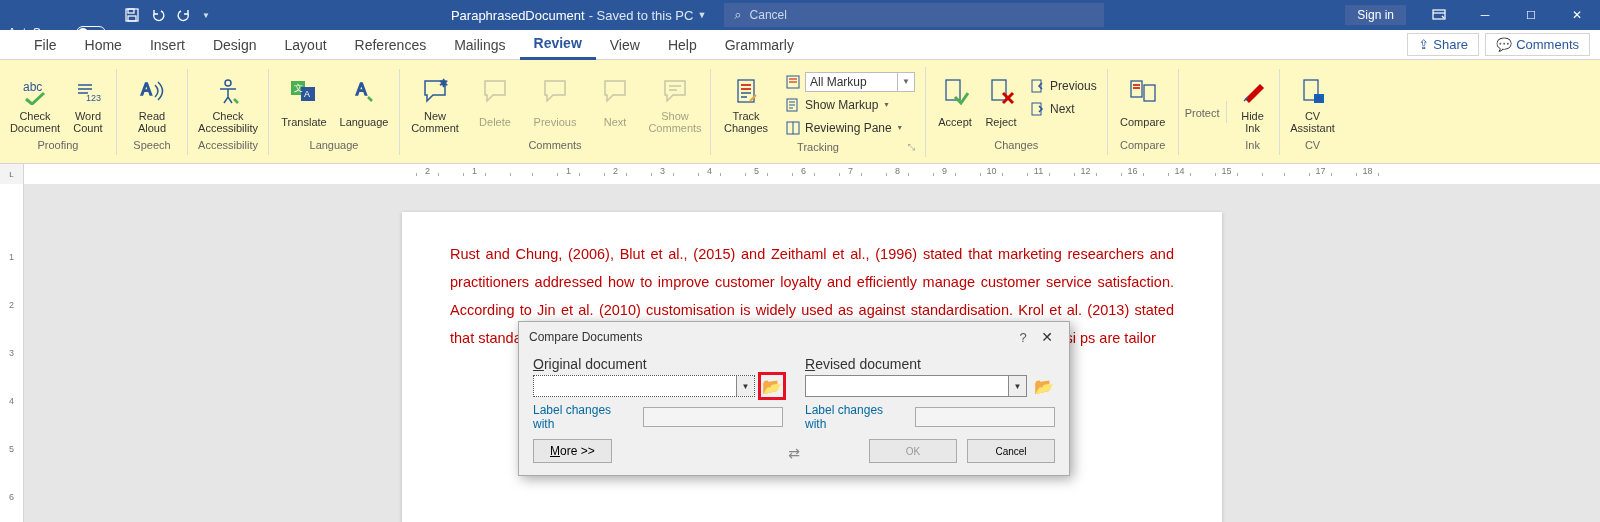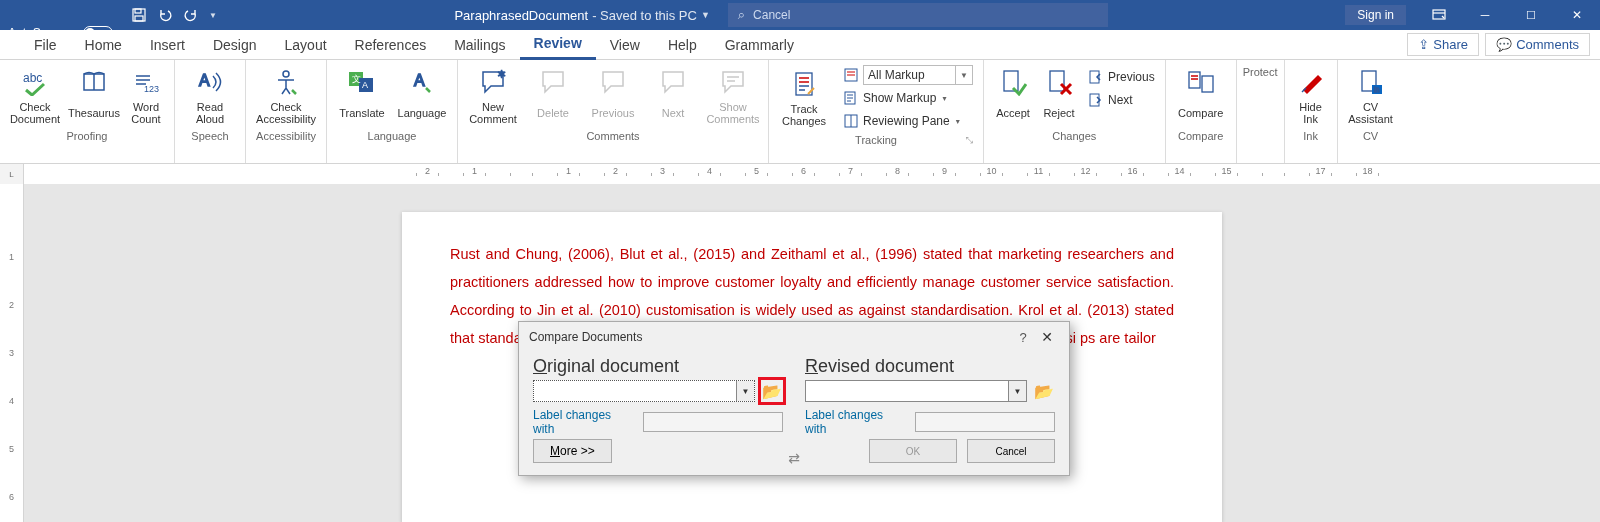--- a/index.html
+++ b/index.html
@@ -1,21 +1,21 @@
 <!DOCTYPE html>
 <html><head>
 <meta charset="utf-8">
 <style>
   * { box-sizing: border-box; margin: 0; padding: 0; font-family: "Segoe UI", Arial, sans-serif; }
   body { width: 1600px; height: 522px; background: #e6e6e6; overflow: hidden; font-size: 12px; color: #333; }
 
   
   .titlebar { height: 30px; background: #2b579a; color: #fff; display: flex; align-items: center; }
   .titlebar .left { display: flex; align-items: center; gap: 6px; padding-left: 8px; }
-  .autosave { display: flex; align-items: flex-start; gap: 23px; font-size: 12px; margin-top: 35px; }
+  .autosave { display: flex; align-items: flex-start; gap: 16px; font-size: 12px; margin-top: 35px; }
   .toggle { width: 30px; height: 14px; border: 1px solid #fff; border-radius: 7px; position: relative; display: flex; align-items: center; }
   .toggle .dot { width: 10px; height: 10px; border-radius: 50%; background: #fff; position: absolute; left: 1px; }
   .toggle .lbl { font-size: 8px; position: absolute; right: 3px; }
   .qat { display: flex; align-items: center; gap: 10px; margin-left: 12px; }
   .qat .ico { width: 16px; height: 16px; color: #fff; }
   .titlebar .center { flex: 1; display: flex; justify-content: center; align-items: center; gap: 18px; }
   .docname { font-size: 13px; display: flex; gap: 4px; align-items: center; }
   .docname .sub { opacity: .85; }
   .docname .chev { font-size: 9px; opacity: .8; }
   .searchbox { width: 380px; height: 24px; background: #41629f; display: flex; align-items: center; gap: 8px; padding: 0 10px; color: #cdd9ee; }
@@ -27,21 +27,21 @@
 
   
   .tabsrow { height: 30px; background: #fff; display: flex; align-items: center; border-bottom: 1px solid #d4d4d4; }
   .tabs { display: flex; align-items: center; padding-left: 20px; gap: 0; }
   .tab { padding: 0 14px; height: 30px; display: flex; align-items: center; font-size: 14px; color: #444; cursor: pointer; }
   .tab.active { color: #2b579a; font-weight: 600; border-bottom: 3px solid #2b579a; text-align: center; }
   .tabs-right { margin-left: auto; display: flex; align-items: center; gap: 6px; padding-right: 10px; }
   .sharebtn, .commentsbtn { border: 1px solid #d4d4d4; padding: 3px 10px; font-size: 13px; color: #2b579a; display: flex; align-items: center; gap: 4px; }
 
   
-  .ribbon { height: 104px; background: #ffffff; display: flex; border-bottom: 1px solid #d4d4d4; }
+  .ribbon { height: 104px; background: #fef9c3; display: flex; border-bottom: 1px solid #d4d4d4; align-items: center; }
   .group { border-right: 1px solid #dcdcdc; padding: 4px 6px 0 6px; display: flex; flex-direction: column; align-items: center; }
   .group .buttons { display: flex; gap: 2px; align-items: flex-start; }
   .group .glabel { font-size: 11px; color: #666; text-align: center; height: 18px; line-height: 16px; width: 100%; }
   .btn-lg { width: 58px; display: flex; flex-direction: column; align-items: center; gap: 2px; padding: 2px 2px; font-size: 11px; text-align: center; line-height: 12px; color: #333; }
   .btn-lg .ico { width: 32px; height: 32px; display: flex; align-items: center; justify-content: center; font-size: 24px; }
   .btn-lg .lbl { height: 26px; display: flex; align-items: center; justify-content: center; }
   .btn-lg.disabled { opacity: .45; }
   .stack { display: flex; flex-direction: column; gap: 1px; }
   .btn-sm { height: 22px; display: flex; align-items: center; gap: 4px; padding: 0 4px; font-size: 12px; color: #333; }
   .btn-sm .ico { width: 16px; height: 16px; display: flex; align-items: center; justify-content: center; font-size: 13px; }
@@ -68,21 +68,21 @@
   .body-text { color: #c00000; font-size: 14.5px; line-height: 28px; text-align: justify; }
 
   
   .dialog { position: absolute; left: 518px; top: 321px; width: 552px; height: 155px; background: #f0f0f0; border: 1px solid #aaa; box-shadow: 3px 3px 12px rgba(0,0,0,.35); }
   .dialog .dtitle { height: 30px; display: flex; align-items: center; padding: 0 10px; font-size: 12px; color: #333; }
   .dialog .dtitle .spacer { flex: 1; }
   .dialog .dtitle .help { width: 24px; text-align: center; font-size: 13px; color: #555; }
   .dialog .dtitle .close { width: 24px; text-align: center; font-size: 14px; color: #333; }
   .dialog .dbody { display: flex; padding: 4px 14px 0 14px; gap: 22px; }
   .dcol { flex: 1; }
-  .dlbl { font-size: 18px; color: #333; margin-bottom: 3px; }
+  .dlbl { font-size: 14px; color: #333; margin-bottom: 3px; }
   .dlbl .u { text-decoration: underline; }
   .frow { display: flex; align-items: center; gap: 6px; margin-bottom: 6px; }
   .combo { flex: 1; height: 22px; border: 1px solid #888; background: #fff; display: flex; align-items: center; font-size: 12px; }
   .combo .cbtn { width: 18px; height: 100%; border-left: 1px solid #888; display: flex; align-items: center; justify-content: center; font-size: 8px; background: #eee; margin-left: auto; }
   .combo.dotted { border: 1px dotted #555; }
   .foldericon { width: 22px; height: 22px; display: flex; align-items: center; justify-content: center; font-size: 16px; }
   .foldericon.hl { outline: 3px solid #e81123; outline-offset: 0px; padding: 2px; }
   .lblrow { display: flex; align-items: center; gap: 8px; }
   .lblrow .txt { font-size: 12px; color: #0369a1; }
   .tinput { width: 140px; height: 20px; border: 1px solid #aaa; background: #fff; }
@@ -190,29 +190,20 @@
     <div class="buttons">
       <div class="btn-lg">
         <span class="ico">
             <svg width="30" height="28" viewBox="0 0 30 28">
               <text x="3" y="14" font-size="12" fill="#2b579a">abc</text>
               <path d="M6 22 L12 27 L24 16" stroke="#4caf50" stroke-width="3" fill="none"></path>
             </svg>
           </span>
         <span class="lbl" style="white-space:pre-line">Check
 Document</span>
-      </div>
-      <div class="btn-lg" style="width:56px">
-        <span class="ico">
-            <svg width="28" height="28" viewBox="0 0 28 28" fill="none" stroke="#2b579a" stroke-width="1.5">
-              <rect x="4" y="6" width="20" height="16"></rect>
-              <path d="M14 6 V22 M4 6 Q9 3 14 6 Q19 3 24 6"></path>
-            </svg>
-          </span>
-        <span class="lbl">Thesaurus</span>
       </div>
       <div class="btn-lg" style="width:44px">
         <span class="ico">
             <svg width="28" height="28" viewBox="0 0 28 28">
               <path d="M4 8 H18 M4 12 H18 M4 16 H14" stroke="#2b579a" stroke-width="1.5"></path>
               <text x="12" y="24" font-size="9" fill="#2b579a">123</text>
             </svg>
           </span>
         <span class="lbl" style="white-space:pre-line">Word
 Count</span>

